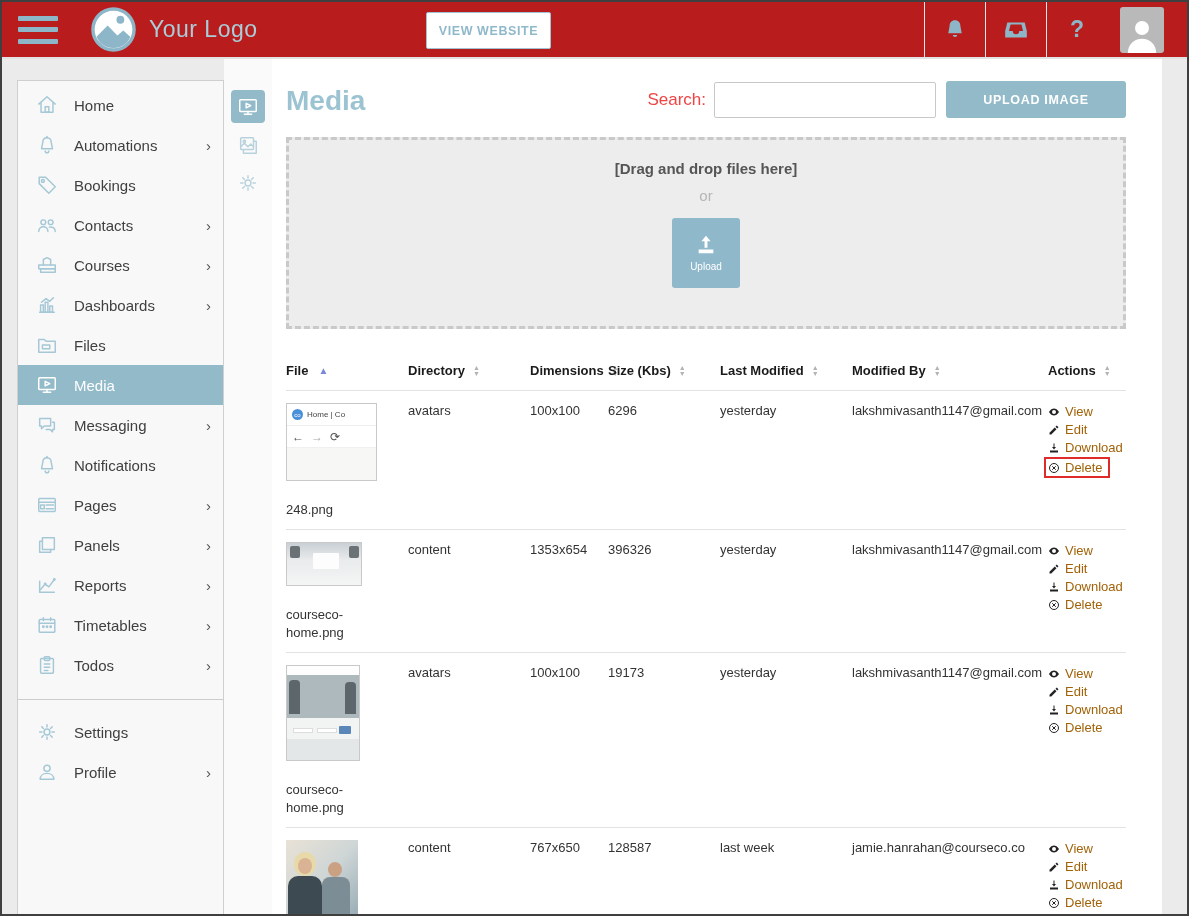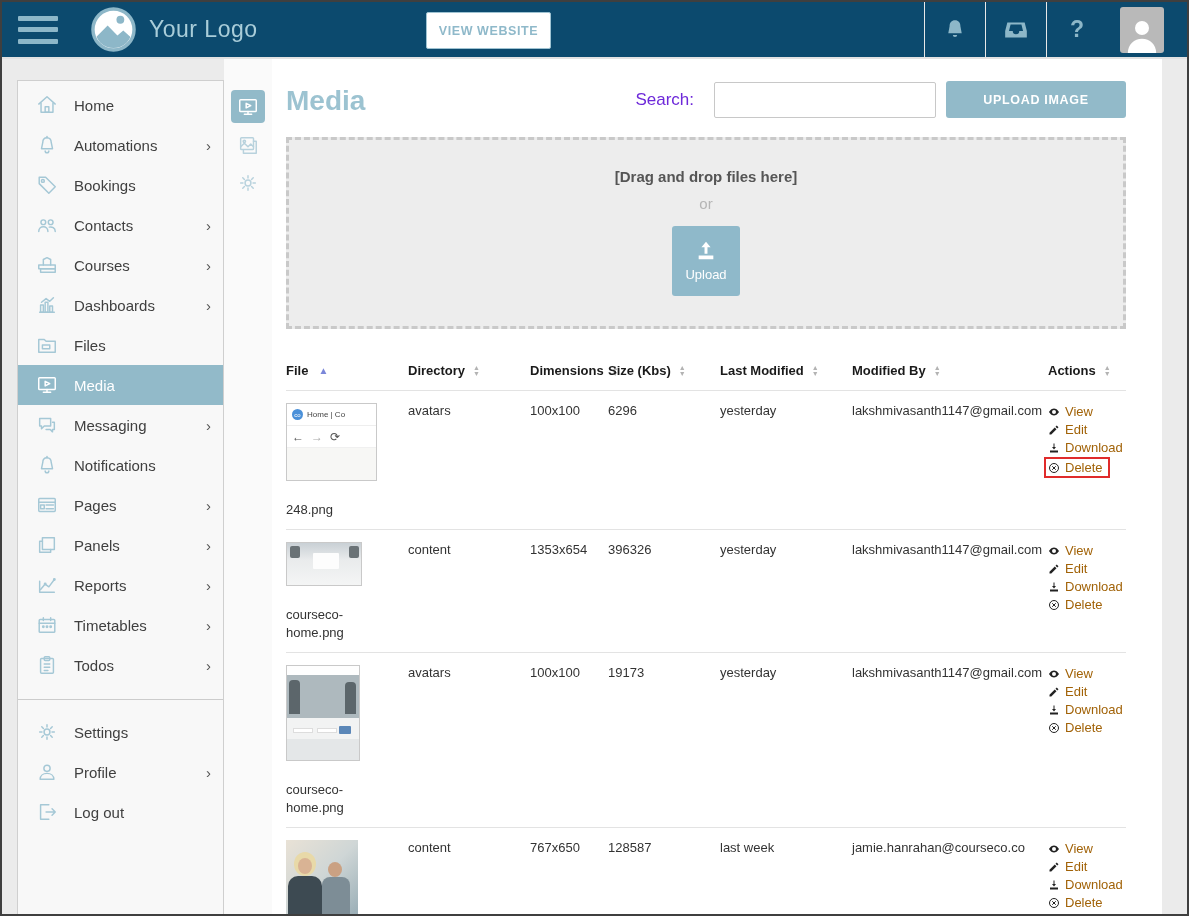--- a/index.html
+++ b/index.html
@@ -6,21 +6,21 @@
   html,body { width:1189px; height:916px; }
   body {
     font-family:"Liberation Sans", sans-serif;
     background:#ebebeb;
     border:2px solid #3f3f3f;
     overflow:hidden;
     position:relative;
   }
   
   .header {
-    height:57px; background:#0c4a6e; border-bottom:2px solid #e2e2e2;
+    height:57px; background:#b91c1c; border-bottom:2px solid #e2e2e2;
     display:flex; align-items:center; position:relative;
   }
   .hamburger { width:40px; height:28px; margin-left:16px; display:flex; flex-direction:column; justify-content:space-between; cursor:pointer; }
   .hamburger span { display:block; height:5px; background:#8db7c8; border-radius:1px; }
   .logo-wrap { display:flex; align-items:center; margin-left:32px; }
   .logo-mark { width:47px; height:47px; }
   .logo-text { font-size:23px; color:#a9cdd9; margin-left:12px; letter-spacing:0.5px; }
   .view-website-btn {
     position:absolute; left:424px; top:10px; width:125px; height:37px;
     background:#fff; border:1px solid #9fc3d2; border-radius:2px;
@@ -51,40 +51,40 @@
   .mini-btn svg { width:22px; height:22px; }
   .mini-btn.active { background:#92bac9; color:#fff; }
 
   
   .main { width:890px; background:#fff; padding:24px 36px 0 14px; position:relative; }
   .breadcrumb { font-size:14px; color:#4a4a4a; }
   .breadcrumb .crumb-sep { color:#a5c8d5; margin:0 8px; font-size:12px; }
   .breadcrumb .crumb-current { color:#a5c8d5; }
   .page-title { font-size:28px; font-weight:bold; color:#9cc3d1; margin-top:2px; }
   .search-zone { position:absolute; top:22px; right:36px; display:flex; align-items:center; }
-  .search-label { font-size:17px; color:#6d28d9; margin-right:20px; }
+  .search-label { font-size:17px; color:#ef4444; margin-right:8px; }
   .search-input { width:222px; height:36px; border:1px solid #c8c8c8; border-radius:2px; font-size:15px; padding:0 8px; font-family:"Liberation Sans",sans-serif; }
   .upload-image-btn {
     margin-left:10px; width:180px; height:37px; background:#92bac9; border:none; border-radius:3px;
     color:#fff; font-size:12.5px; font-weight:bold; letter-spacing:0.7px; cursor:pointer;
     font-family:"Liberation Sans",sans-serif;
   }
   .dropzone {
     margin-top:20px; height:192px; background:#ededed;
-    border:3px dashed #c9c9c9; text-align:center; padding-top:28px;
+    border:3px dashed #c9c9c9; text-align:center; padding-top:20px;
   }
   .dz-primary { font-size:15px; font-weight:bold; color:#555; }
   .dz-or { font-size:15px; color:#b5b5b5; margin-top:10px; }
   .upload-btn {
     margin-top:14px; width:68px; height:70px; background:#8fb9ca; border:none; border-radius:3px;
     color:#fff; cursor:pointer; display:inline-flex; flex-direction:column; align-items:center; justify-content:center;
     font-family:"Liberation Sans",sans-serif;
   }
   .upload-btn svg { width:22px; height:22px; margin-bottom:5px; }
-  .upload-btn .u-label { font-size:13px; }
+  .upload-btn .u-label { font-size:10px; }
 
   
   .media-table { margin-top:24px; }
   .t-head { display:flex; align-items:center; padding:10px 0 12px 0; }
   .t-col { font-size:13px; font-weight:bold; color:#1a1a1a; display:flex; align-items:center; cursor:pointer; }
   .sort-asc { color:#7b87d9; font-size:10px; margin-left:10px; }
   .sort-both { display:inline-flex; flex-direction:column; line-height:6px; font-size:7px; color:#b3b3b3; margin-left:8px; }
   .t-row { display:flex; border-top:1px solid #e3e3e3; padding:12px 0 10px 0; font-size:13px; color:#333; }
   .c-file { width:122px; } .c-dir { width:94px; } .c-dim { width:106px;padding-left:28px; }
   .c-size { width:112px; } .c-mod { width:132px; } .c-by { width:196px; } .c-act { width:78px; }
@@ -347,29 +347,20 @@
         <div class="side-item">
           <span class="s-icon">
             <svg viewBox="0 0 24 24" fill="none" stroke="currentColor" stroke-width="1.6" stroke-linecap="round" stroke-linejoin="round">
               <circle cx="12" cy="8" r="3.4"></circle>
               <path d="M4.5 20c0-4 3.3-6.5 7.5-6.5s7.5 2.5 7.5 6.5z"></path>
             </svg>
           </span>
           <span>Profile</span>
           <span class="chev">›</span>
         </div>
-        <div class="side-item">
-          <span class="s-icon">
-            <svg viewBox="0 0 24 24" fill="none" stroke="currentColor" stroke-width="1.6" stroke-linecap="round" stroke-linejoin="round">
-              <path d="M14 4H5v16h9"></path>
-              <path d="M11 12h10M17.5 8.5 21 12l-3.5 3.5"></path>
-            </svg>
-          </span>
-          <span>Log out</span>
-        </div>
       </div>
   </div>
 
   <div class="mini-sidebar">
       <div id="mini-items">
         <div class="mini-btn active">
           <svg viewBox="0 0 24 24" fill="none" stroke="currentColor" stroke-width="1.6" stroke-linecap="round" stroke-linejoin="round">
             <rect x="3" y="4" width="18" height="13" rx="1"></rect>
             <path d="M10 8l5 2.5L10 13z"></path>
             <path d="M12 17v3M8 20h8"></path>

